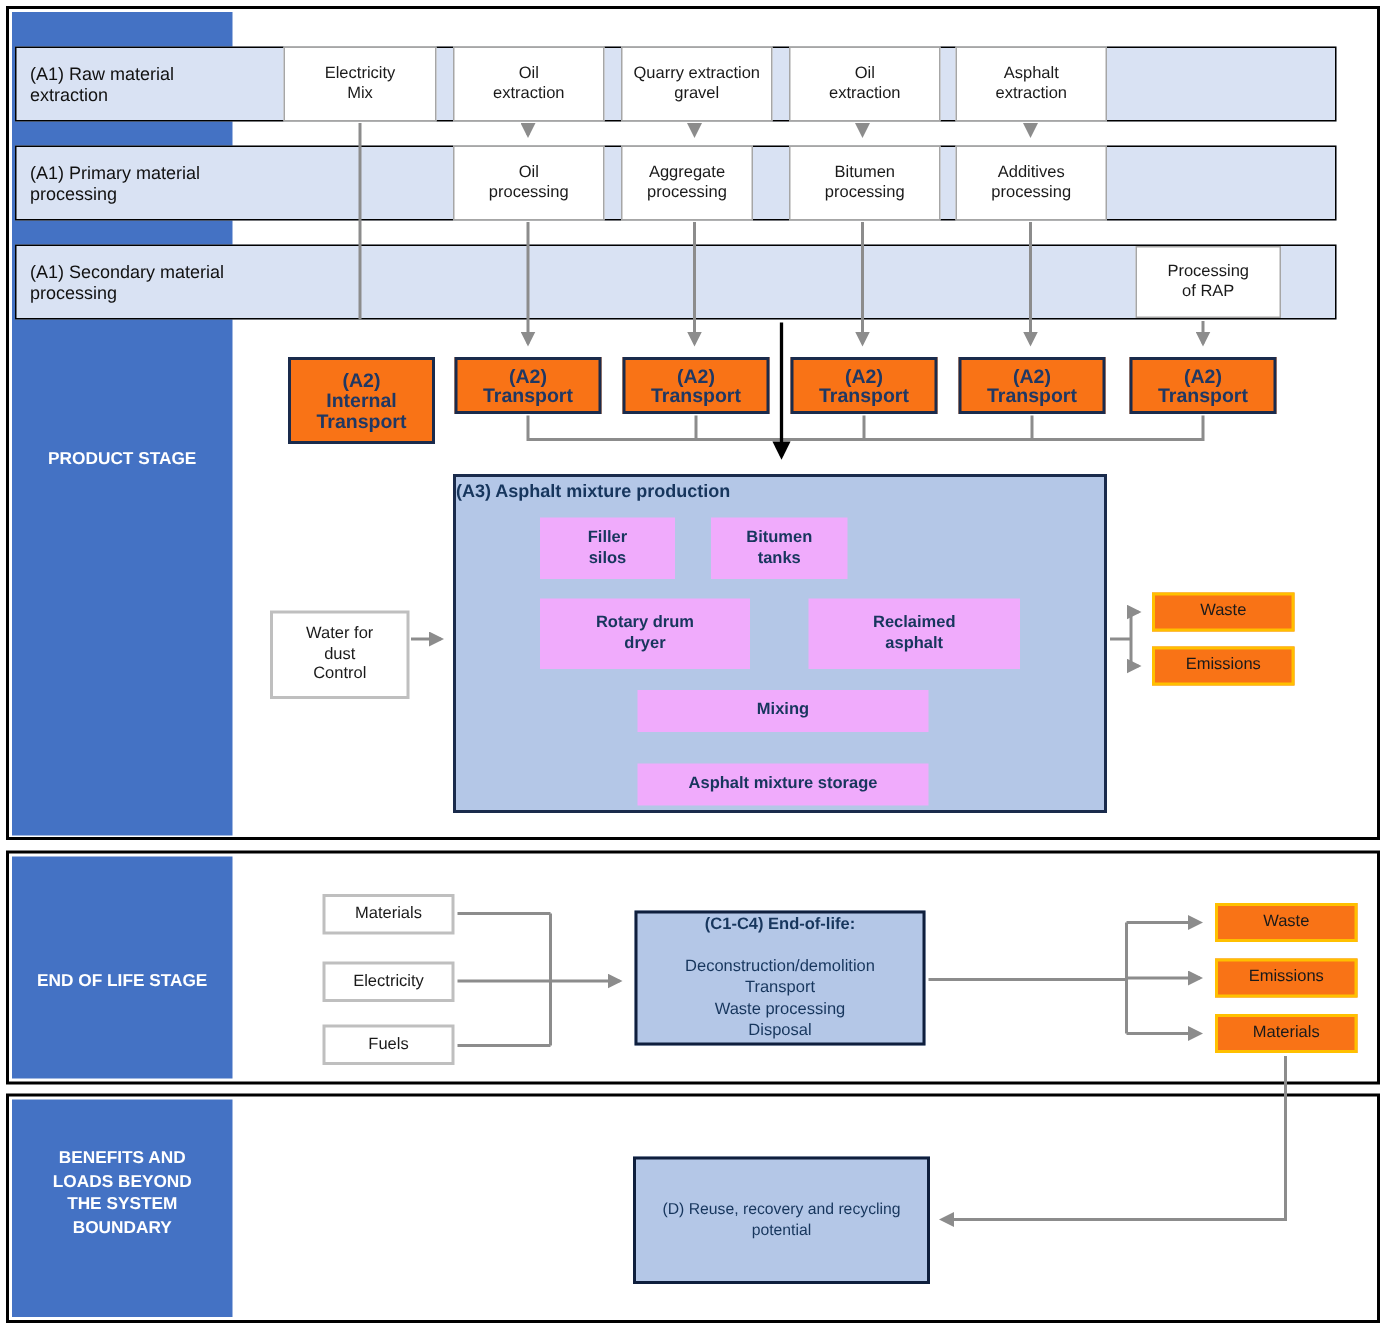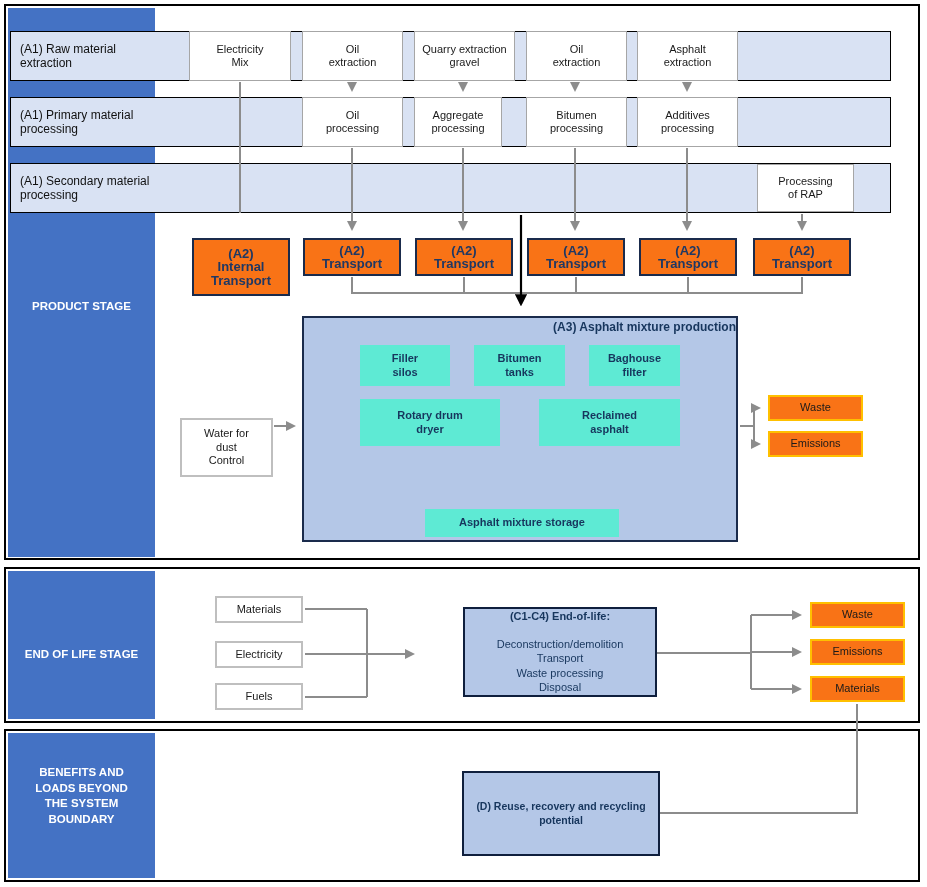--- a/index.html
+++ b/index.html
@@ -20,30 +20,30 @@
   }
   .band-label{font-size:12px;line-height:14.5px;padding-left:9px;white-space:pre-line;color:#111;}
   .box{
     position:absolute;box-sizing:border-box;display:flex;align-items:center;justify-content:center;
     text-align:center;white-space:pre-line;z-index:4;line-height:13.5px;
   }
   .white-box{background:#fff;border:1.5px solid #A6A6A6;font-size:11px;color:#1a1a1a;}
   .a2-box{background:#f97316;border:2px solid #1A2B4C;font-weight:700;font-size:13px;color:#1F3864;}
   .a3-box{background:#B4C7E7;border:2px solid #1A2B4C;z-index:3;}
   .a3-title{
-    position:absolute;top:3px;left:0;width:100%;text-align:right;
+    position:absolute;top:3px;left:0;width:100%;text-align:left;
     font-weight:700;font-size:12px;color:#17365D;z-index:4;
   }
-  .inner-box{background:#5eead4;border:none;font-weight:700;font-size:11px;color:#17365D;}
+  .inner-box{background:#f0abfc;border:none;font-weight:700;font-size:11px;color:#17365D;}
   .gray-box{background:#fff;border:2px solid #BFBFBF;font-size:11px;color:#1a1a1a;}
   .yellow-box{background:#f97316;border:2px solid #FFC000;font-size:11px;color:#1a1a1a;}
-  .navy-box{background:#B4C7E7;border:2px solid #0F1F3D;color:#17365D;font-size:11px;margin-left:40px;}
+  .navy-box{background:#B4C7E7;border:2px solid #0F1F3D;color:#17365D;font-size:11px;}
   .navy-box .ttl{font-weight:700;}
   .navy-box .steps{line-height:14.5px;}
-  .bold-navy{font-weight:700;color:#17365D;}
+  .bold-navy{font-weight:400;color:#17365D;}
   svg.arrows{position:absolute;left:0;top:0;z-index:3;pointer-events:none;}
 </style>
 </head>
 <body>
 
 <div id="canvas">
 
   <div class="section" style="left:4px;top:4px;width:916px;height:556px"></div>
   <div class="section" style="left:4px;top:567px;width:916px;height:156px"></div>
   <div class="section" style="left:4px;top:729px;width:916px;height:153px"></div>
@@ -146,30 +146,29 @@
 Transport</div>
   <div class="box a2-box" style="left:753px;top:238px;width:98px;height:38px">(A2)
 Transport</div>
 
   <div class="box a3-box" style="left:302px;top:316px;width:436px;height:226px">
     <div class="a3-title">(A3) Asphalt mixture production</div>
     <div class="box inner-box" style="left:56px;top:27px;width:90px;height:41px">Filler
 silos</div>
     <div class="box inner-box" style="left:170px;top:27px;width:91px;height:41px">Bitumen
 tanks</div>
-    <div class="box inner-box" style="left:285px;top:27px;width:91px;height:41px">Baghouse
-filter</div>
     <div class="box inner-box" style="left:56px;top:81px;width:140px;height:47px">Rotary drum
 dryer</div>
     <div class="box inner-box" style="left:235px;top:81px;width:141px;height:47px">Reclaimed
 asphalt</div>
+    <div class="box inner-box" style="left:121px;top:142px;width:194px;height:28px">Mixing</div>
     <div class="box inner-box" style="left:121px;top:191px;width:194px;height:28px">Asphalt mixture storage</div>
   </div>
 
-  <div class="box gray-box" style="left:180px;top:418px;width:93px;height:59px">Water for
+  <div class="box gray-box" style="left:180px;top:407px;width:93px;height:59px">Water for
 dust
 Control</div>
 
   <div class="box yellow-box" style="left:768px;top:395px;width:95px;height:26px">Waste</div>
   <div class="box yellow-box" style="left:768px;top:431px;width:95px;height:26px">Emissions</div>
 
   <div class="box gray-box" style="left:215px;top:596px;width:88px;height:27px">Materials</div>
   <div class="box gray-box" style="left:215px;top:641px;width:88px;height:27px">Electricity</div>
   <div class="box gray-box" style="left:215px;top:683px;width:88px;height:27px">Fuels</div>
 

